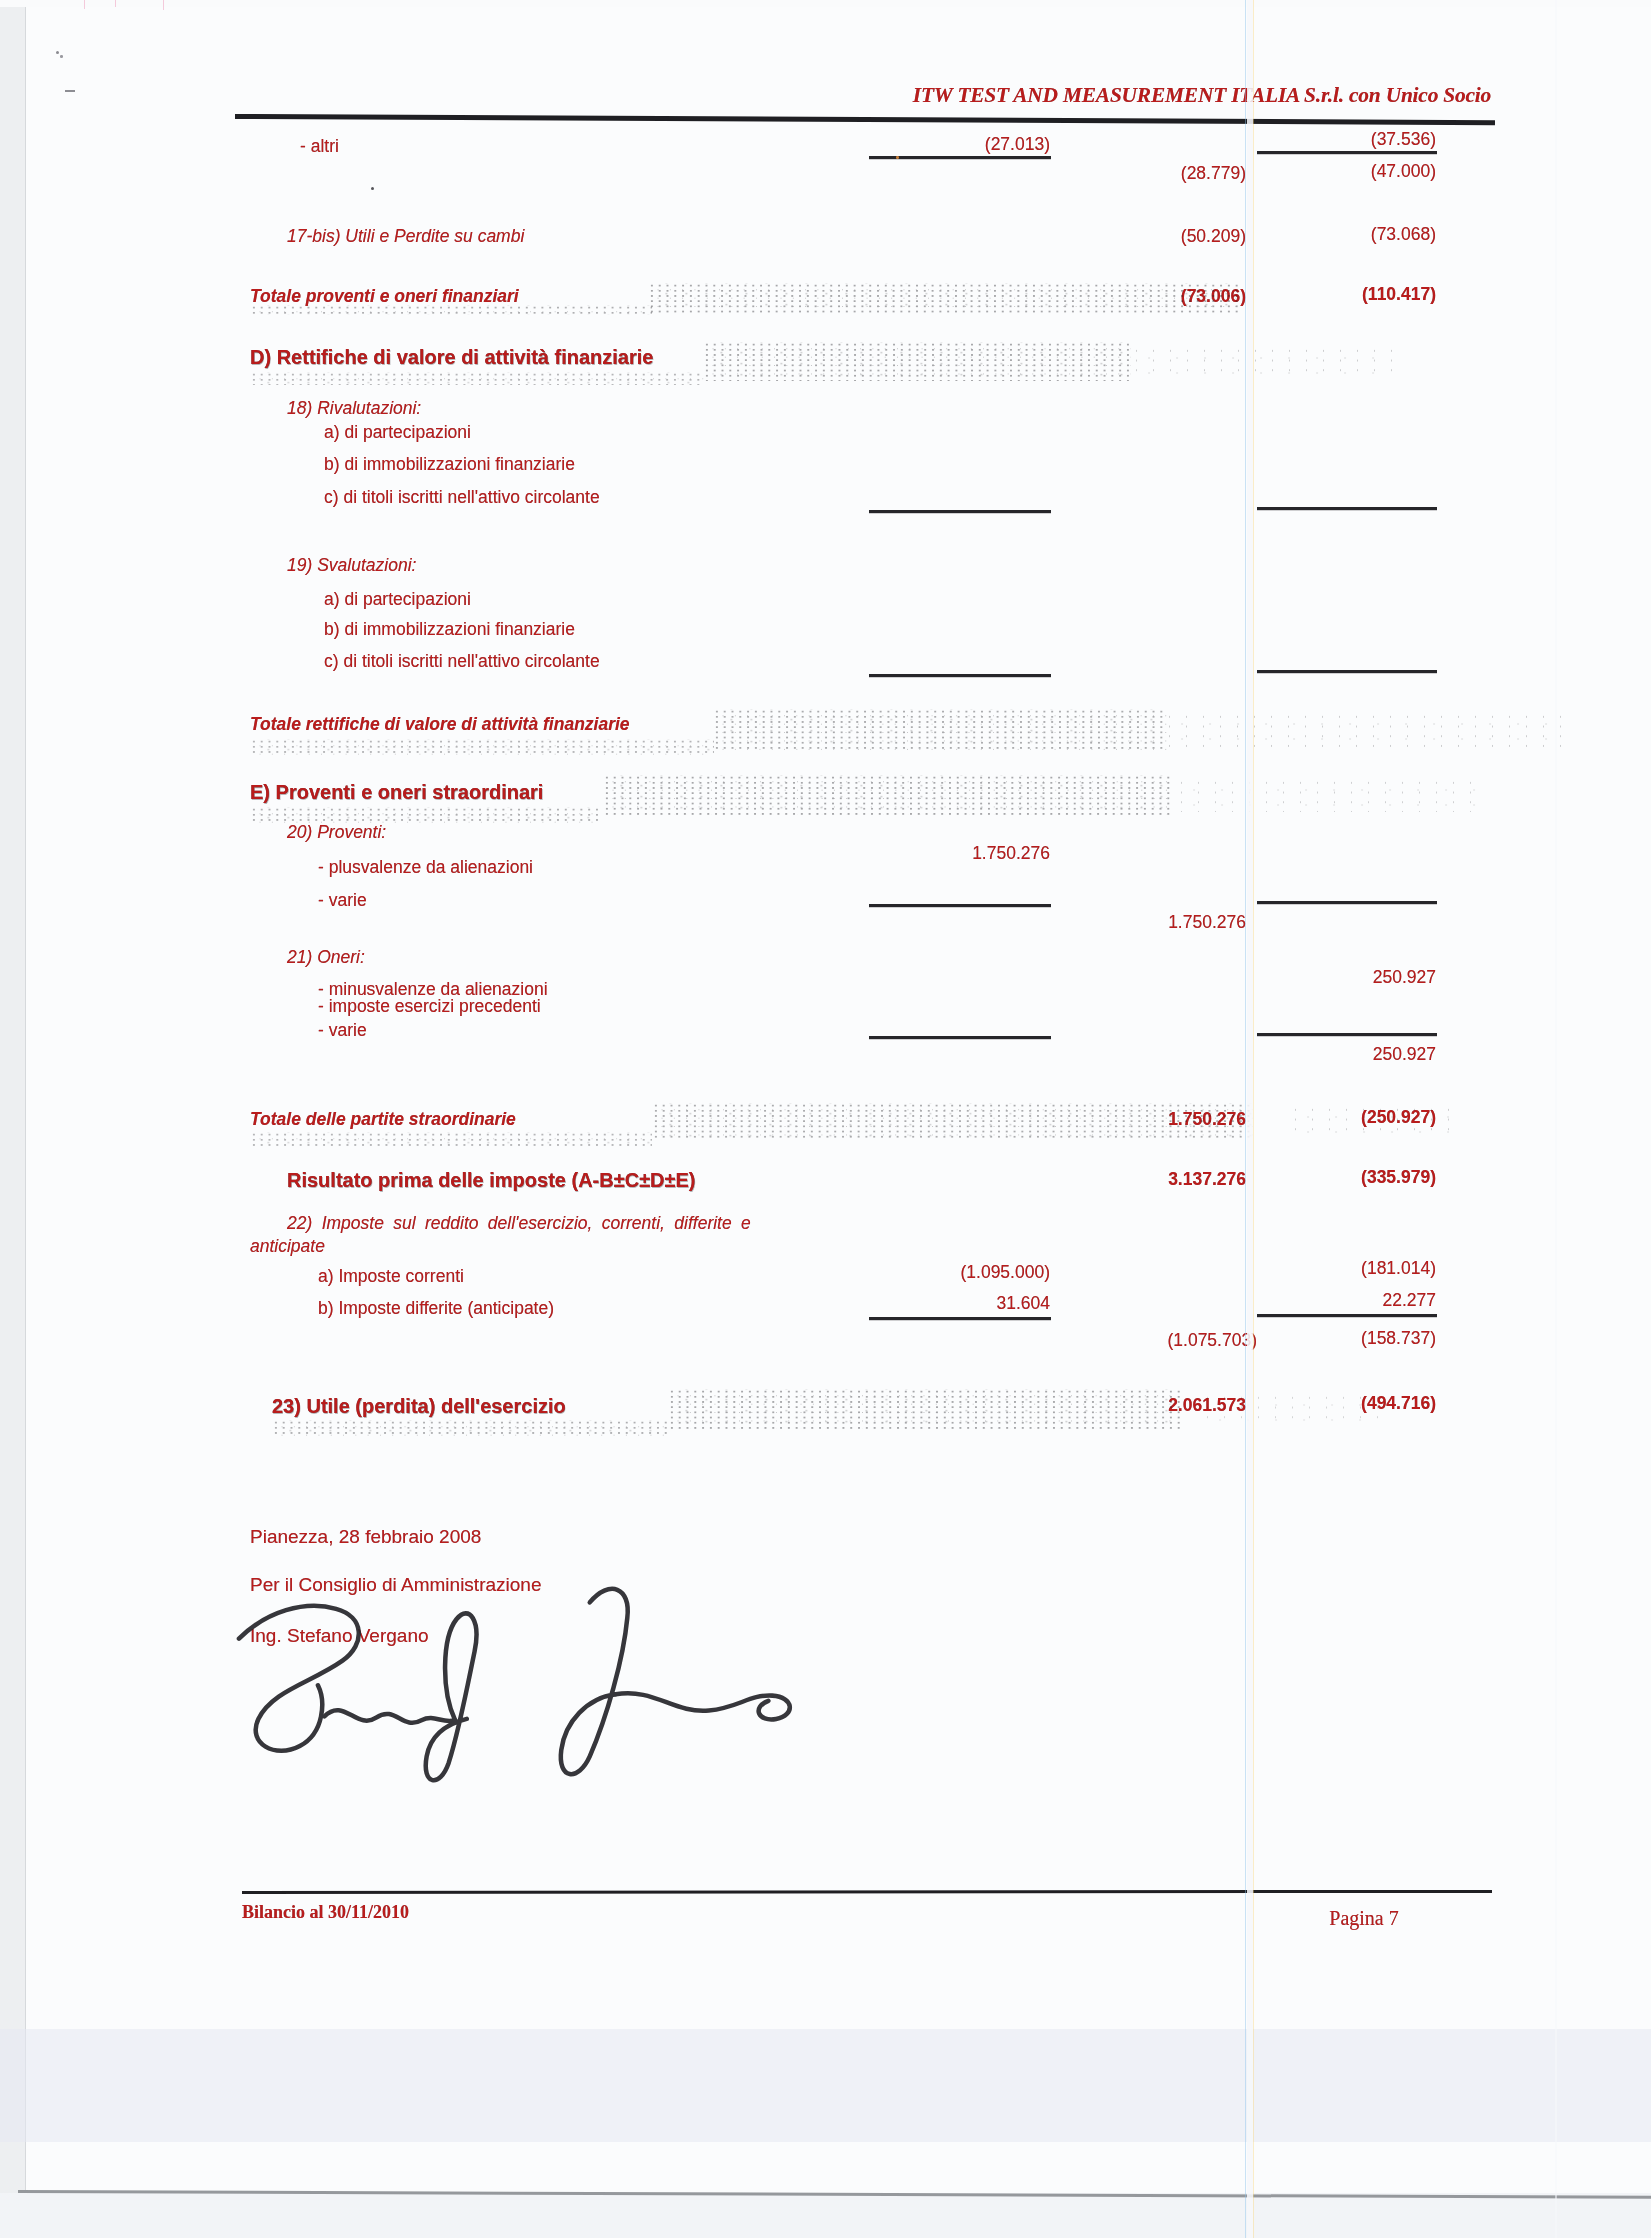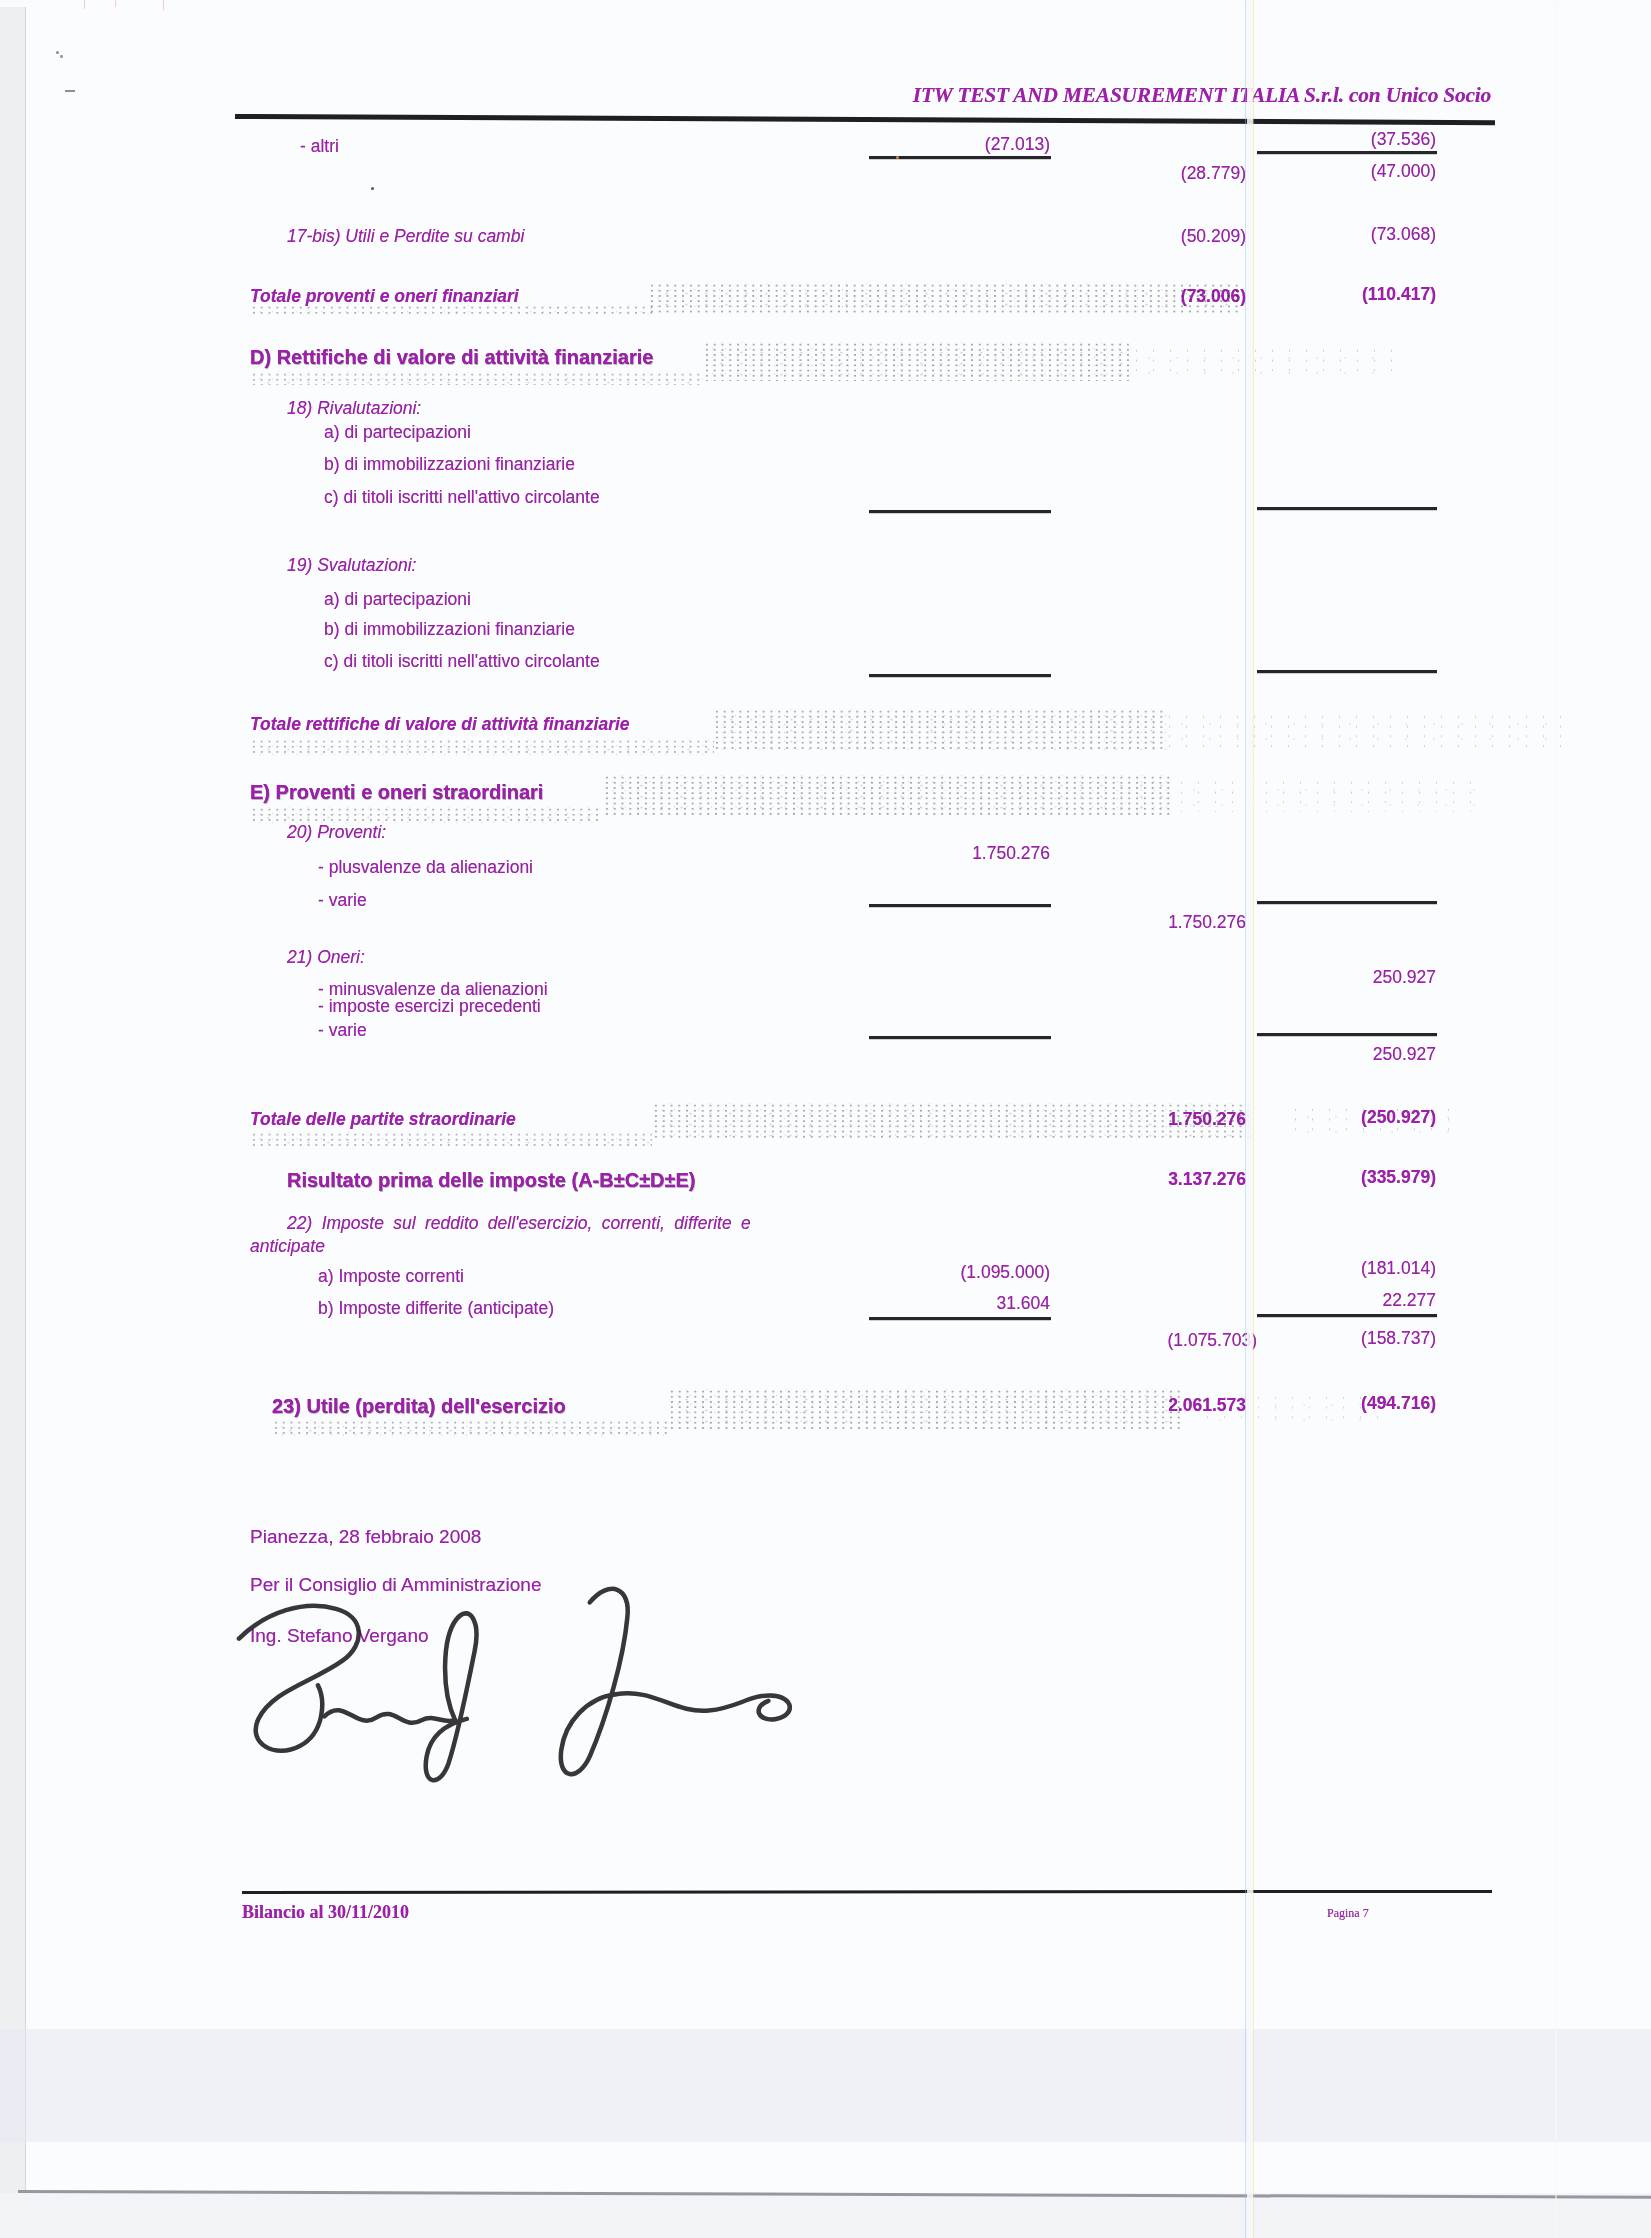--- a/index.html
+++ b/index.html
@@ -1,19 +1,19 @@
 <!DOCTYPE html>
 <html style="font-size:10.4px"><head>
 <meta charset="utf-8">
 <style>
   html,body{margin:0;padding:0;background:#fdfdfe;}
   .page{position:relative;width:1652px;height:2239px;background:#fbfcfd;overflow:hidden;}
 
   
-  .t{position:absolute;font-family:"Liberation Sans",sans-serif;font-size:17.5px;color:#a21caf;
+  .t{position:absolute;font-family:"Liberation Sans",sans-serif;font-size:17.5px;color:#b91c1c;
      text-shadow:0 0 0.6px rgba(25,25,30,.45);white-space:nowrap;line-height:1.15;}
   .it{font-style:italic}
   .b{font-weight:bold}
   .bi{font-weight:bold;font-style:italic}
   .h{font-size:20px;font-weight:bold;
      text-shadow:0 0 0.6px rgba(20,20,25,.6),0.6px 0.6px 0.6px rgba(20,20,25,.3);}
   .ser{font-family:"Liberation Serif",serif;}
 
   
   .num{width:207px;text-align:right;}
@@ -143,21 +143,21 @@
       <path d="M18 120 C60 78 120 60 168 74 C212 86 214 128 178 154 C130 188 70 200 48 244 C30 282 74 306 112 286 C150 266 152 216 140 192"></path>
       <path d="M150 240 C180 210 200 262 230 242 C260 222 270 262 300 246 C320 236 332 252 352 246"></path>
       <path d="M352 246 C330 200 332 118 354 90 C374 66 392 92 382 140 C370 198 358 262 342 312 C328 352 300 346 308 302 C314 268 338 252 370 244"></path>
       <path d="M560 64 C590 28 624 40 618 88 C612 152 586 242 560 302 C542 342 510 338 516 292 C522 248 556 212 600 206"></path>
       <path d="M600 206 C660 196 690 236 744 231 C790 227 806 206 842 208 C876 210 878 238 848 244 C820 249 810 226 836 216"></path>
     </g>
   </svg>
 
   <div class="rule" style="left:242px;top:1891px;width:1250px;height:3.2px;transform:rotate(-.05deg);transform-origin:left center;"></div>
   <div class="t ser b" style="left:242px;top:1902px;font-size:18px;">Bilancio al 30/11/2010</div>
-  <div class="t ser" style="left:1327px;top:1907px;width:130px;text-align:left;font-size:12px;">Pagina 7</div>
+  <div class="t ser" style="left:1299px;top:1907px;width:130px;text-align:center;font-size:20px;">Pagina 7</div>
 
   <div class="nz" style="left:648px;top:283px;width:590px;height:30px;opacity:.42;"></div>
   <div class="nz" style="left:250px;top:305px;width:402px;height:10.4px;opacity:.38;"></div>
   <div class="nz" style="left:703px;top:342px;width:428px;height:39px;opacity:.42;"></div>
   <div class="nz2" style="left:1128px;top:346px;width:272px;height:32px;opacity:.3;"></div>
   <div class="nz" style="left:250px;top:372px;width:454px;height:13px;opacity:.35;"></div>
   <div class="nz" style="left:713px;top:709px;width:454px;height:41px;opacity:.4;"></div>
   <div class="nz2" style="left:1161px;top:712px;width:402px;height:38px;opacity:.3;"></div>
   <div class="nz" style="left:250px;top:739px;width:464px;height:15.6px;opacity:.35;"></div>
   <div class="nz" style="left:603px;top:775px;width:571px;height:40px;opacity:.42;"></div>

